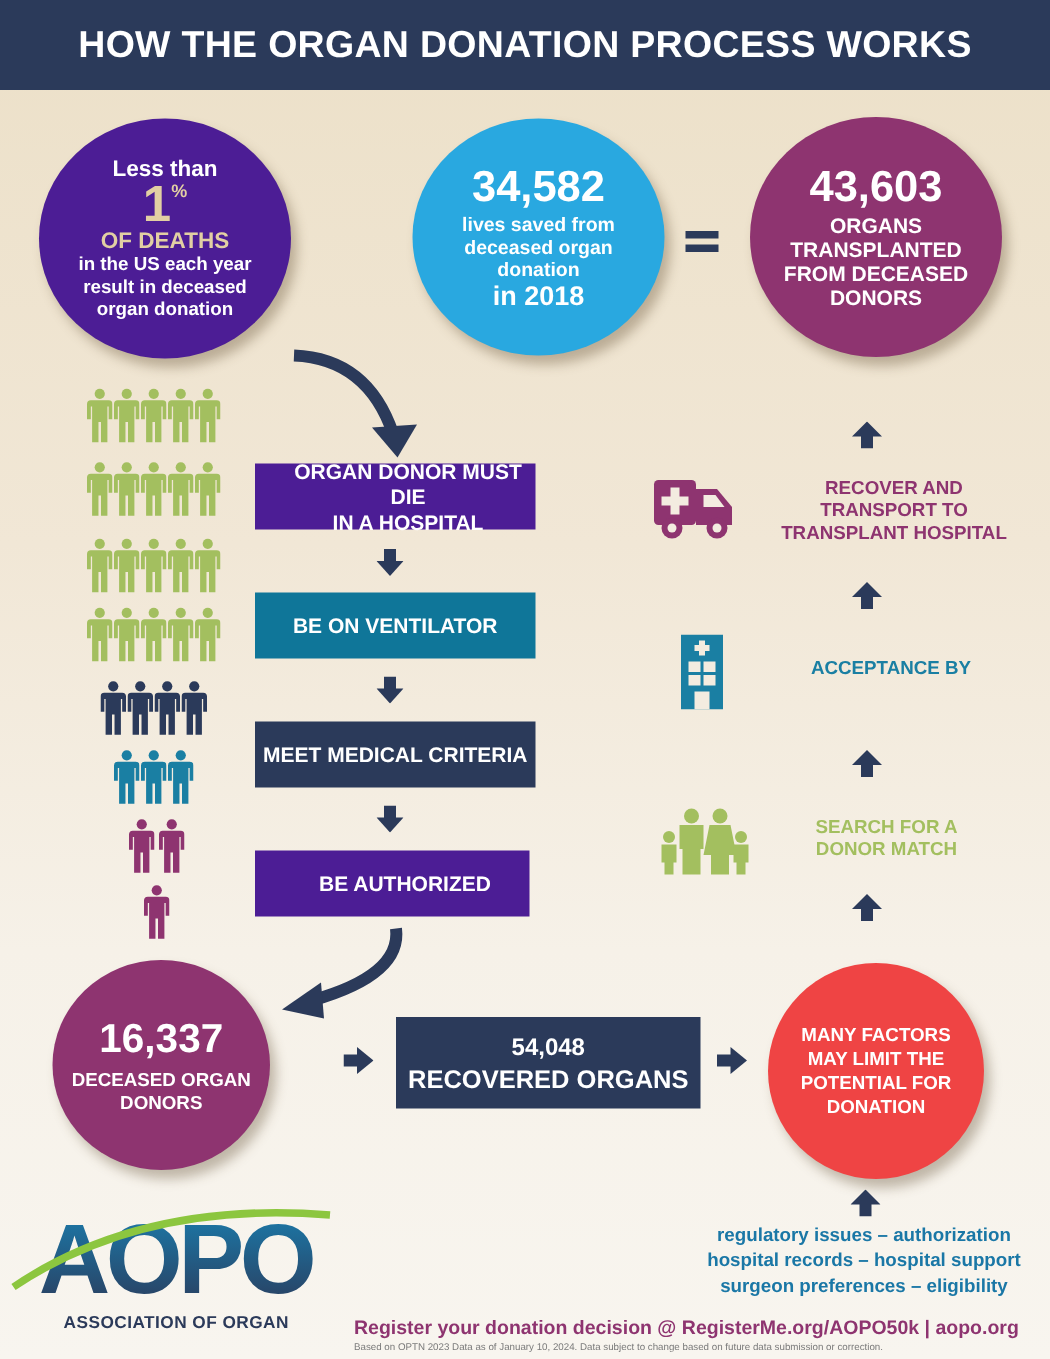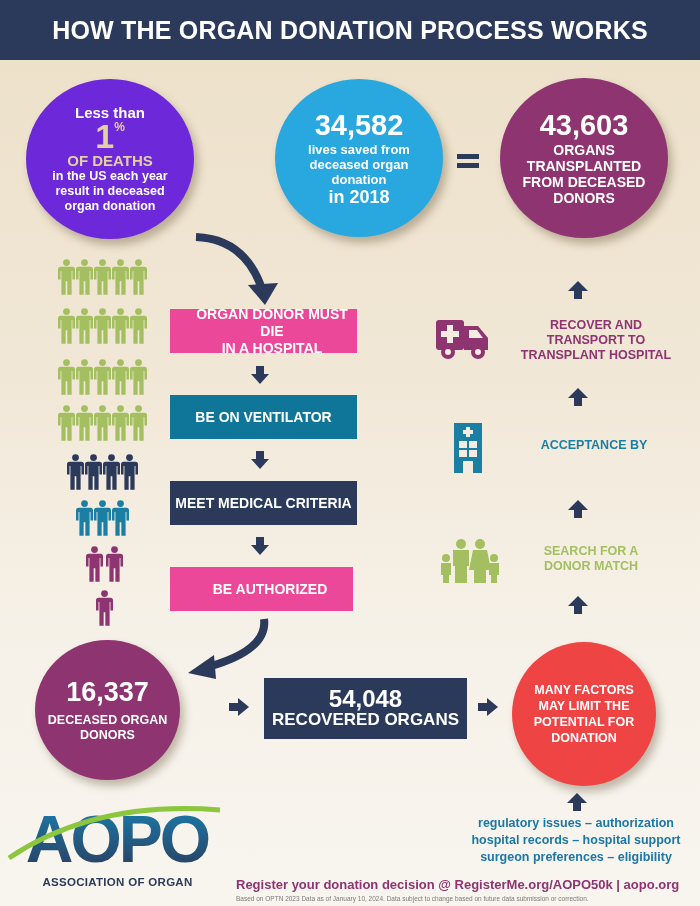--- a/index.html
+++ b/index.html
@@ -18,30 +18,30 @@
   }
   .header h1 {
     font-size: 25px; font-weight: bold; color: #fff; letter-spacing: 0.2px;
   }
   .circle {
     border-radius: 50%;
     display: flex; flex-direction: column; align-items: center; justify-content: center;
     text-align: center; font-weight: bold;
     box-shadow: 4px 6px 8px rgba(90,70,40,0.35);
   }
-  .c-navy { background: #6d28d9; align-items: center; }
+  .c-navy { background: #4c1d95; align-items: center; }
   .c-blue { background: #29a8e0; }
   .c-purple { background: #8e3470; }
   .c-teal { background: #ef4444; }
 
   .box {
     display: flex; flex-direction: column; align-items: center; justify-content: center;
     text-align: center; font-weight: bold; font-size: 14px; line-height: 17px;
   }
-  .b-green { background: #ec4899; padding-left: 17px; }
+  .b-green { background: #4c1d95; padding-left: 17px; }
   .b-teal { background: #0f7699; }
   .b-navy { background: #2b3a5a; }
 
   .right-label {
     font-weight: bold; font-size: 12.5px; line-height: 15px; text-align: center; margin-left: 11px;
   }
   .factors {
     color: #1a77a6; font-weight: bold; font-size: 12.5px; line-height: 17px; text-align: center;
   }
   .footer-cta { color: #8e3470; font-weight: bold; font-size: 13px; }
@@ -179,21 +179,21 @@
   <div style="font-size:12.5px; line-height:15px;">DECEASED ORGAN</div>
   <div style="font-size:12.5px; line-height:15px;">DONORS</div>
 </div>
 
 <svg class="abs" width="20" height="18" style="left:229px; top:698px;" viewBox="0 0 20 18">
   <rect x="0" y="5" width="10" height="8" fill="#2b3a5a"></rect>
     <polygon points="9,0 20,9 9,18" fill="#2b3a5a"></polygon>
 </svg>
 
 <div class="abs box b-navy" style="left:264px; top:678px; width:203px; height:61px;">
-  <div style="font-size:24px; line-height:22px;">54,048</div>
+  <div style="font-size:16px; line-height:22px;">54,048</div>
   <div style="font-size:17px; line-height:20px;">RECOVERED ORGANS</div>
 </div>
 
 <svg class="abs" width="20" height="18" style="left:478px; top:698px;" viewBox="0 0 20 18">
   <rect x="0" y="5" width="10" height="8" fill="#2b3a5a"></rect>
     <polygon points="9,0 20,9 9,18" fill="#2b3a5a"></polygon>
 </svg>
 
 <div class="abs circle c-teal" style="left:512px; top:642px; width:144px; height:144px;">
   <div style="font-size:12.5px; line-height:16px;">MANY FACTORS</div>

